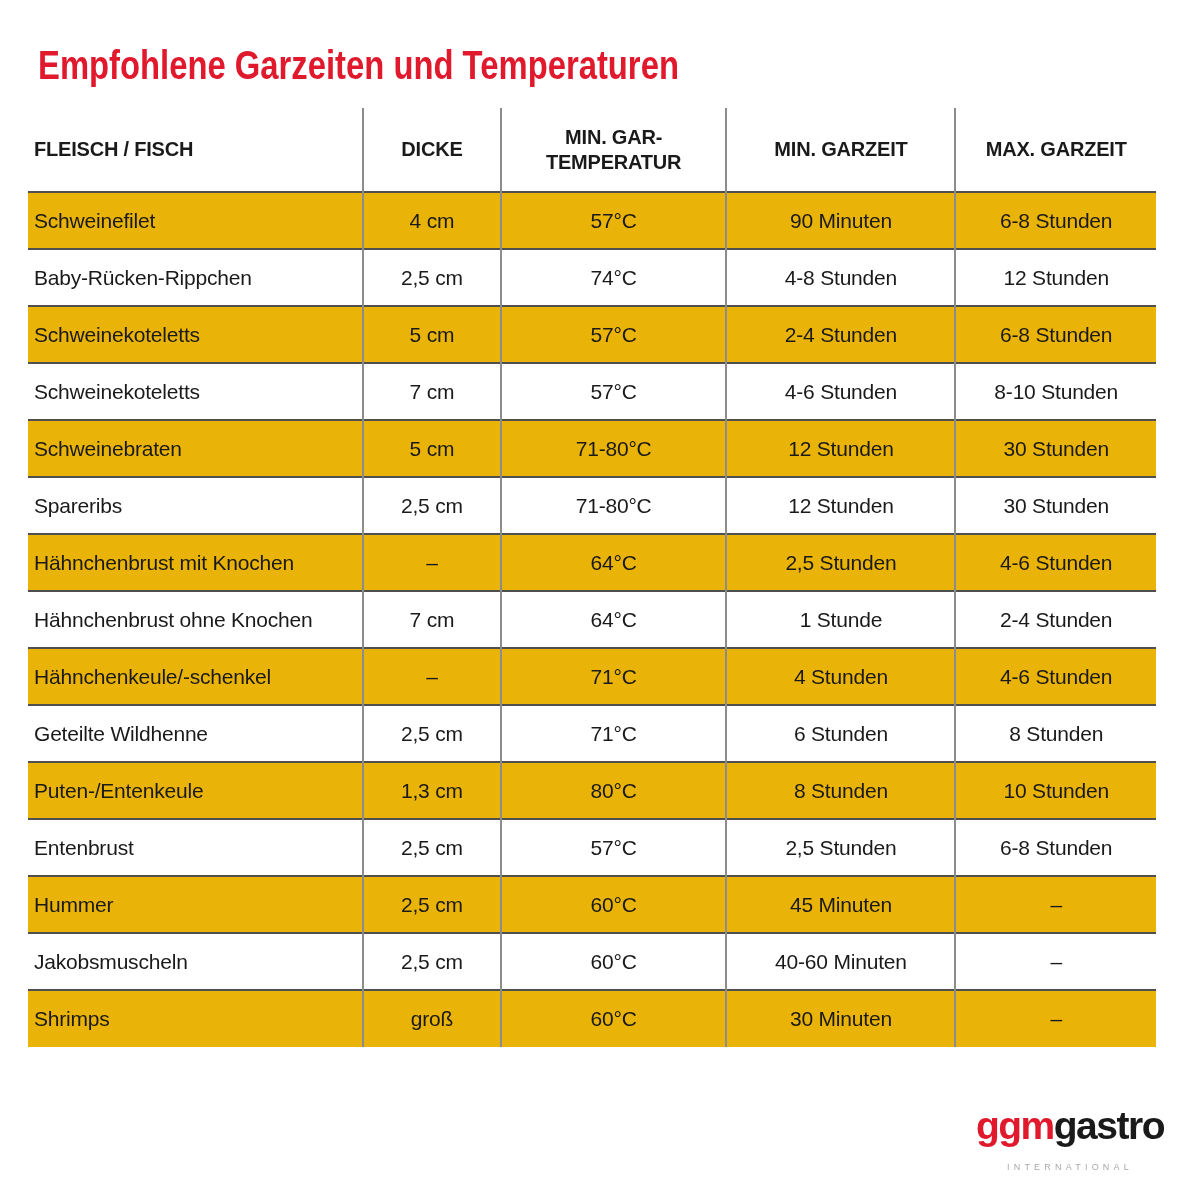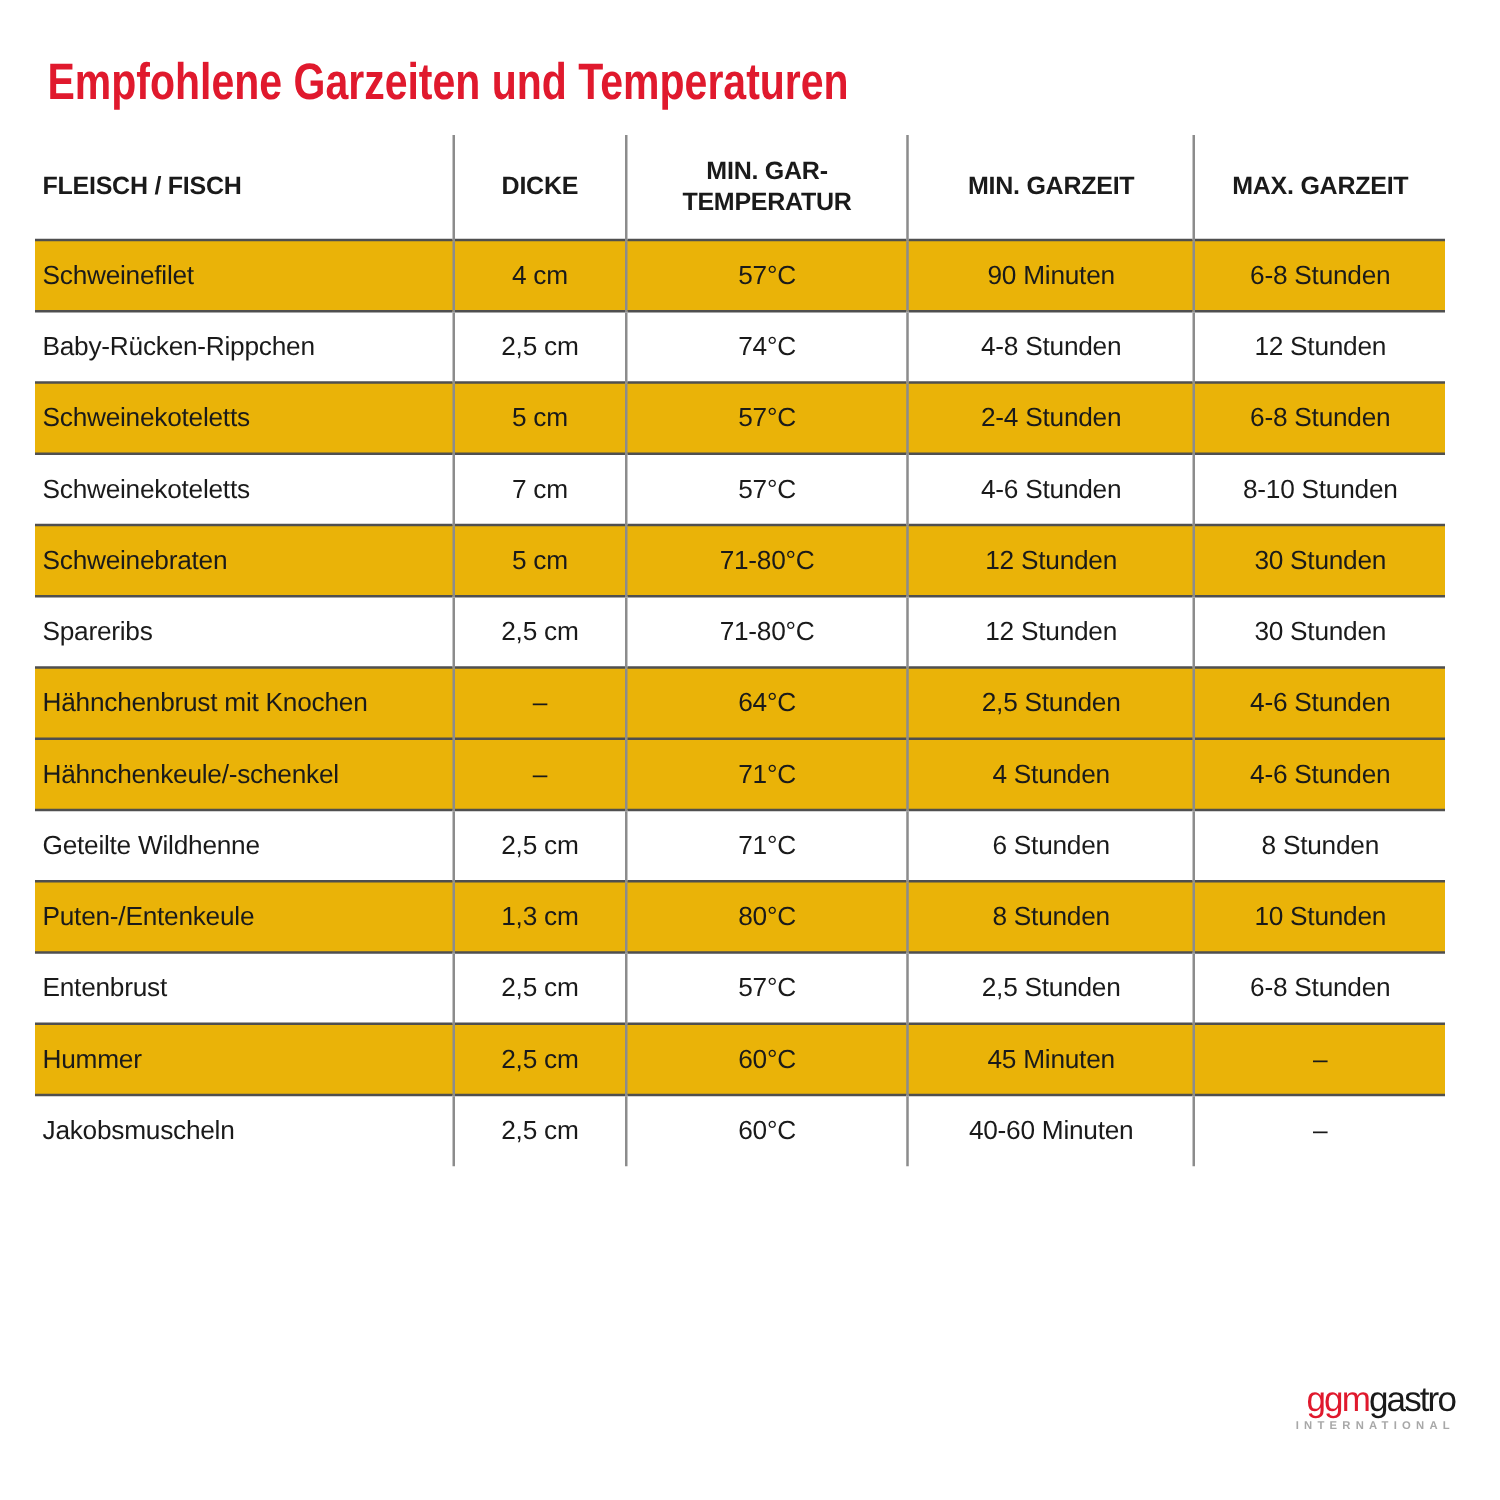--- a/index.html
+++ b/index.html
@@ -74,34 +74,35 @@
   }
 
   
   .logo {
     position: absolute;
     right: 36px; top: 1106px;
     text-align: right;
     line-height: 1;
   }
   .logo .wordmark {
-    font-size: 28px;
-    font-weight: normal;
+    font-size: 39px;
+    font-weight: bold;
     letter-spacing: -1.5px;
     white-space: nowrap;
   }
   .logo .ggm   { color: #e0192d; }
   .logo .gastro{ color: #1a1a1a; }
   .logo .tagline {
-    margin-top: 2px;
+    margin-top: 18px;
     font-size: 9px;
-    font-weight: bold;
+    font-weight: normal;
     color: #a8a8a8;
     letter-spacing: 4.2px;
     white-space: nowrap;
+    text-align: center;
   }
 </style>
 </head>
 <body>
 
 <div class="page">
 
   <h1 class="title">Empfohlene Garzeiten und Temperaturen</h1>
 
   <table class="garzeiten">
@@ -165,20 +166,27 @@
         <td>12 Stunden</td>
         <td>30 Stunden</td>
       </tr>
       <tr class="shade">
         <td class="first-col">Hähnchenbrust mit Knochen</td>
         <td>–</td>
         <td>64°C</td>
         <td>2,5 Stunden</td>
         <td>4-6 Stunden</td>
       </tr>
+      <tr>
+        <td class="first-col">Hähnchenbrust ohne Knochen</td>
+        <td>7 cm</td>
+        <td>64°C</td>
+        <td>1 Stunde</td>
+        <td>2-4 Stunden</td>
+      </tr>
       <tr class="shade">
         <td class="first-col">Hähnchenkeule/-schenkel</td>
         <td>–</td>
         <td>71°C</td>
         <td>4 Stunden</td>
         <td>4-6 Stunden</td>
       </tr>
       <tr>
         <td class="first-col">Geteilte Wildhenne</td>
         <td>2,5 cm</td>
@@ -207,20 +215,27 @@
         <td>45 Minuten</td>
         <td>–</td>
       </tr>
       <tr>
         <td class="first-col">Jakobsmuscheln</td>
         <td>2,5 cm</td>
         <td>60°C</td>
         <td>40-60 Minuten</td>
         <td>–</td>
       </tr>
+      <tr class="shade">
+        <td class="first-col">Shrimps</td>
+        <td>groß</td>
+        <td>60°C</td>
+        <td>30 Minuten</td>
+        <td>–</td>
+      </tr>
     </tbody>
   </table>
 
   <div class="logo">
     <div class="wordmark"><span class="ggm">ggm</span><span class="gastro">gastro</span></div>
     <div class="tagline">INTERNATIONAL</div>
   </div>
 
 </div>
 

